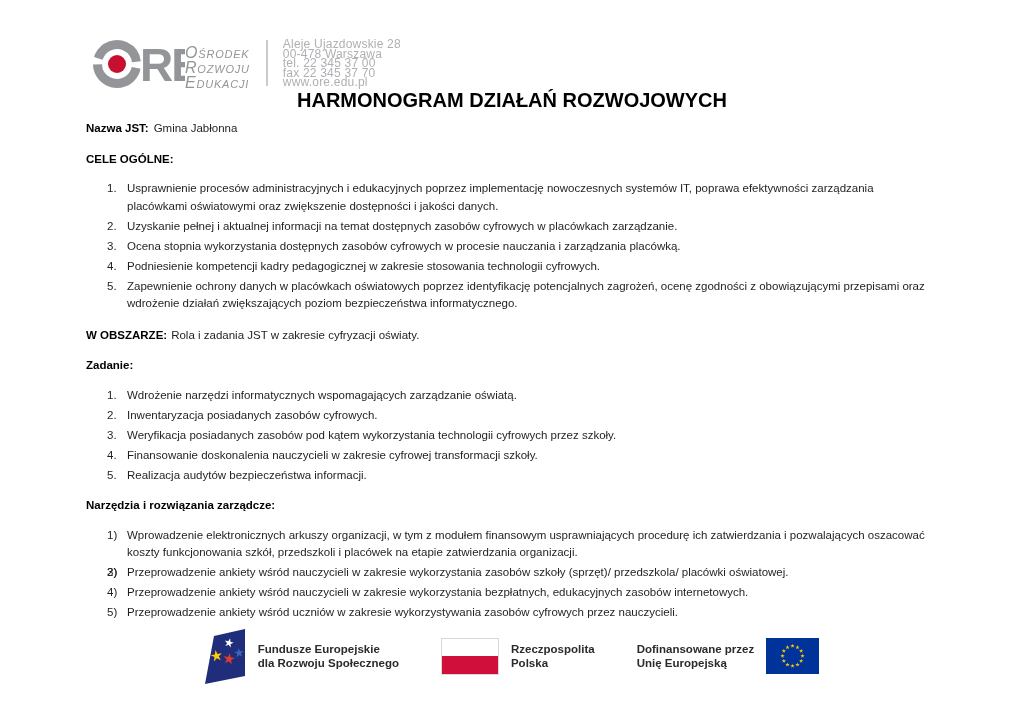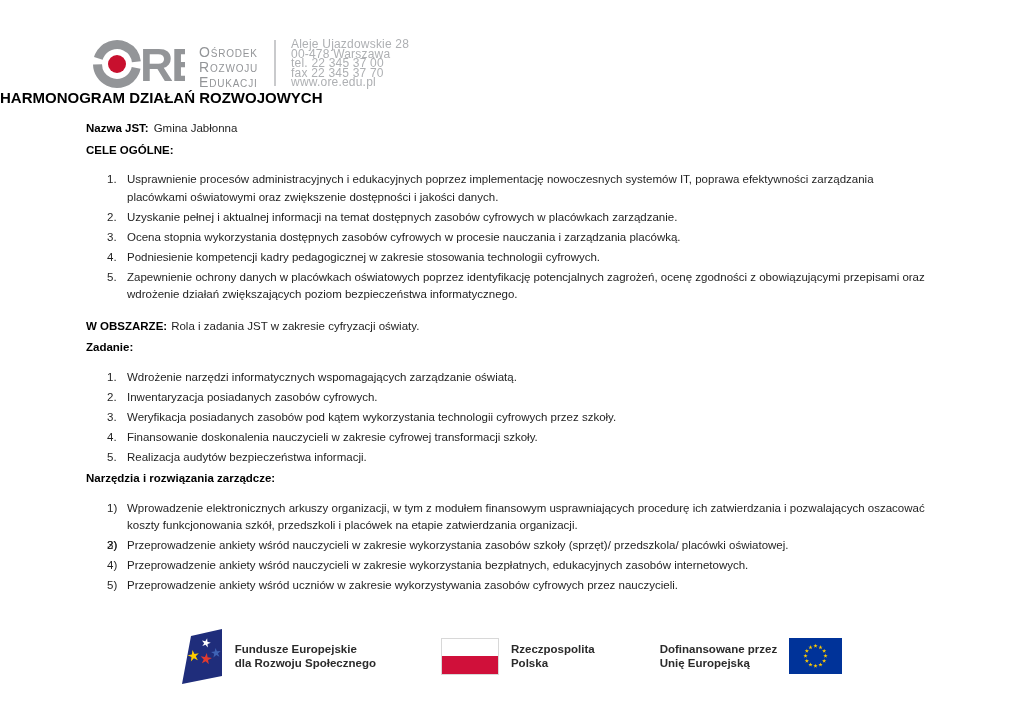--- a/index.html
+++ b/index.html
@@ -13,58 +13,58 @@
   }
   .page { position: absolute; inset: 0; background: #fff; }
 
   
   .letterhead {
     position: absolute; top: 38px; left: 93px;
     display: flex; align-items: flex-start;
   }
   .ore-mark { display: block; }
   .ore-name {
-    margin-left: 14px; margin-top: 7px;
+    margin-top: 7px;
     color: #939598; font-variant: small-caps;
-    font-size: 14px; line-height: 15px; letter-spacing: 0.8px;
+    font-size: 16px; line-height: 15px; letter-spacing: 0.8px; font-style: italic;
   }
   .lh-divider {
     width: 2px; height: 46px; background: #c9cacc;
     margin: 2px 15px 0 16px;
   }
   .ore-address {
     margin-top: 2px;
     color: #aeb0b3; font-size: 12px; line-height: 9.6px; letter-spacing: 0.2px;
   }
 
   
   .doc-title {
     position: absolute; top: 89px; left: 0; width: 100%;
-    text-align: left; font-weight: bold; font-size: 15px; color: #000;
+    text-align: center; font-weight: bold; font-size: 20px; color: #000;
   }
 
   
   .body-copy {
     position: absolute; top: 120px; left: 86px; width: 846px;
     font-size: 11.5px; line-height: 17.5px;
   }
   .meta-line b { color: #000; }
   .meta-line .val { margin-left: 5px; }
-  .sec-heading { font-weight: bold; color: #000; font-size: 11.5px; margin-top: 4px; }
+  .sec-heading { font-weight: bold; color: #000; font-size: 11.5px; margin-top: 13px; }
   ul.doc-list { list-style: none; margin-top: 12px; }
   ul.doc-list li { position: relative; padding-left: 41px; margin-bottom: 2.5px; }
   ul.doc-list li .num { position: absolute; left: 21px; }
   .inline-line { margin-top: 14px; }
   .inline-line b { color: #000; }
   .inline-line .val { margin-left: 4px; }
 
   
   .footer {
     position: absolute; top: 620px; left: 0; width: 100%; height: 72px;
-    display: flex; align-items: center; justify-content: center; gap: 65px;
+    display: flex; align-items: center; justify-content: center; gap: 42px;
   }
   .logo-group { display: flex; align-items: center; gap: 12px; }
   .logo-label {
     font-weight: bold; font-size: 11.5px; line-height: 14.5px; color: #2b2b2b;
   }
   .logo-label.right { }
   .pl-flag {
     width: 58px; height: 37px; border: 1px solid #d8d8d8; background: #fff;
     display: flex; flex-direction: column;
   }

